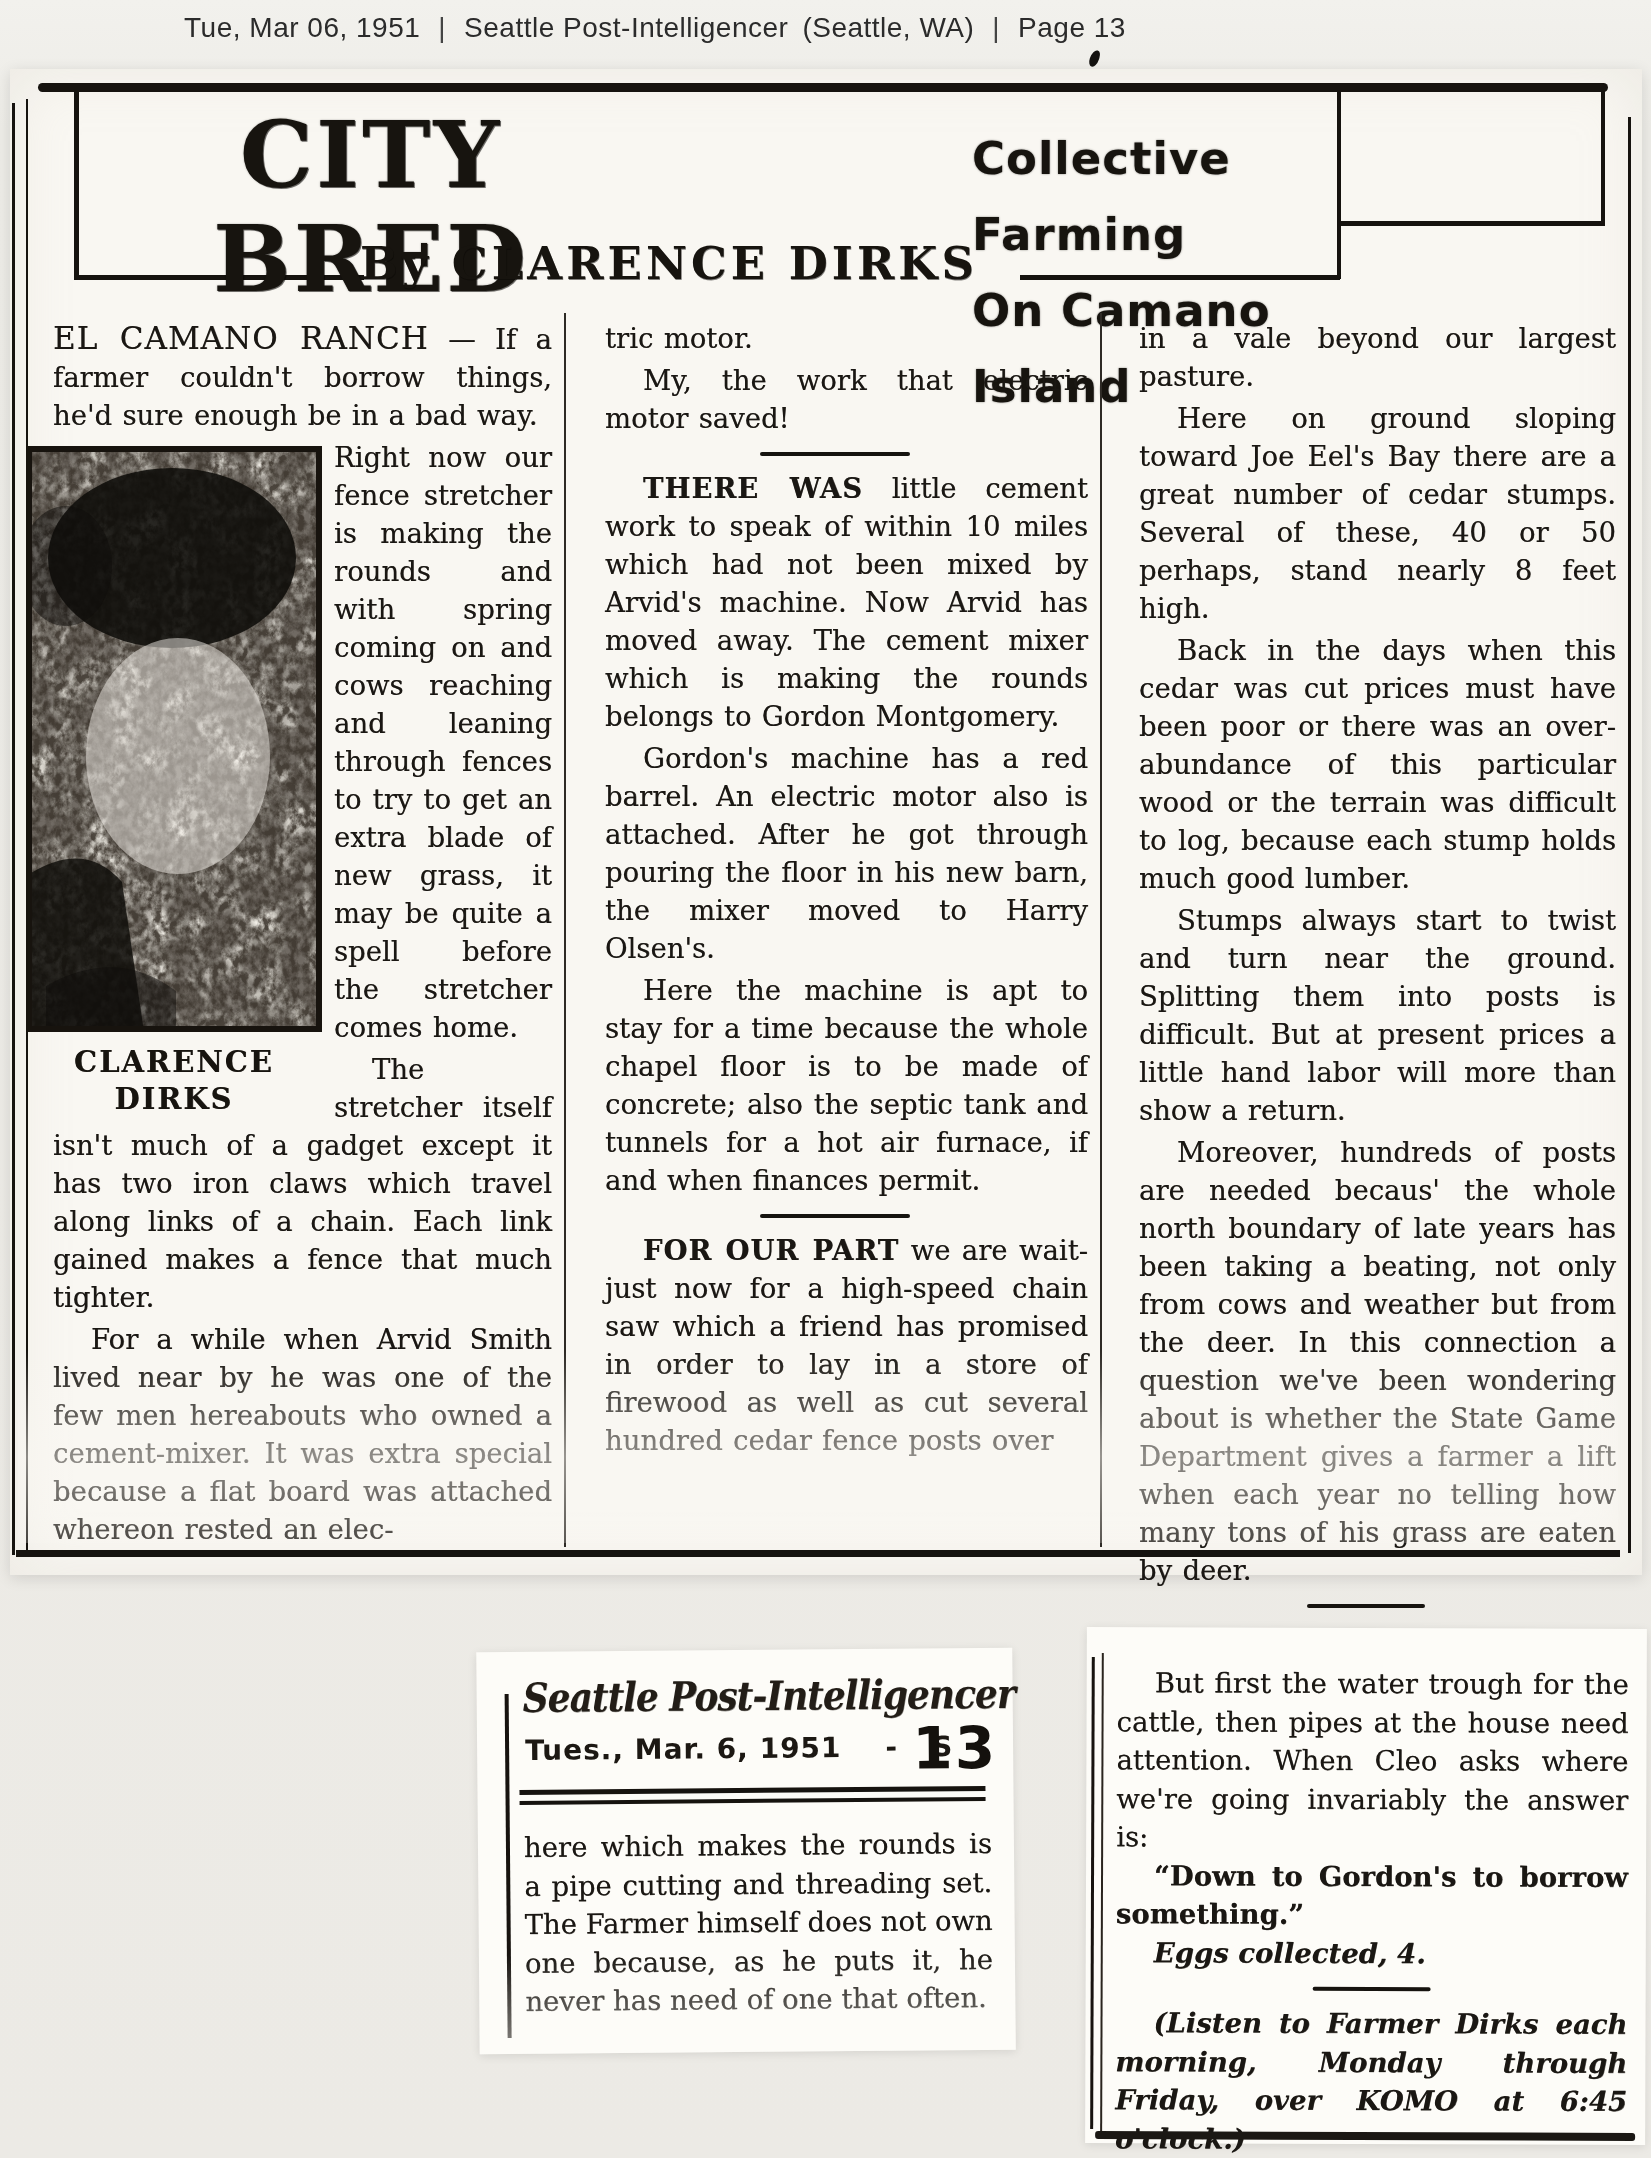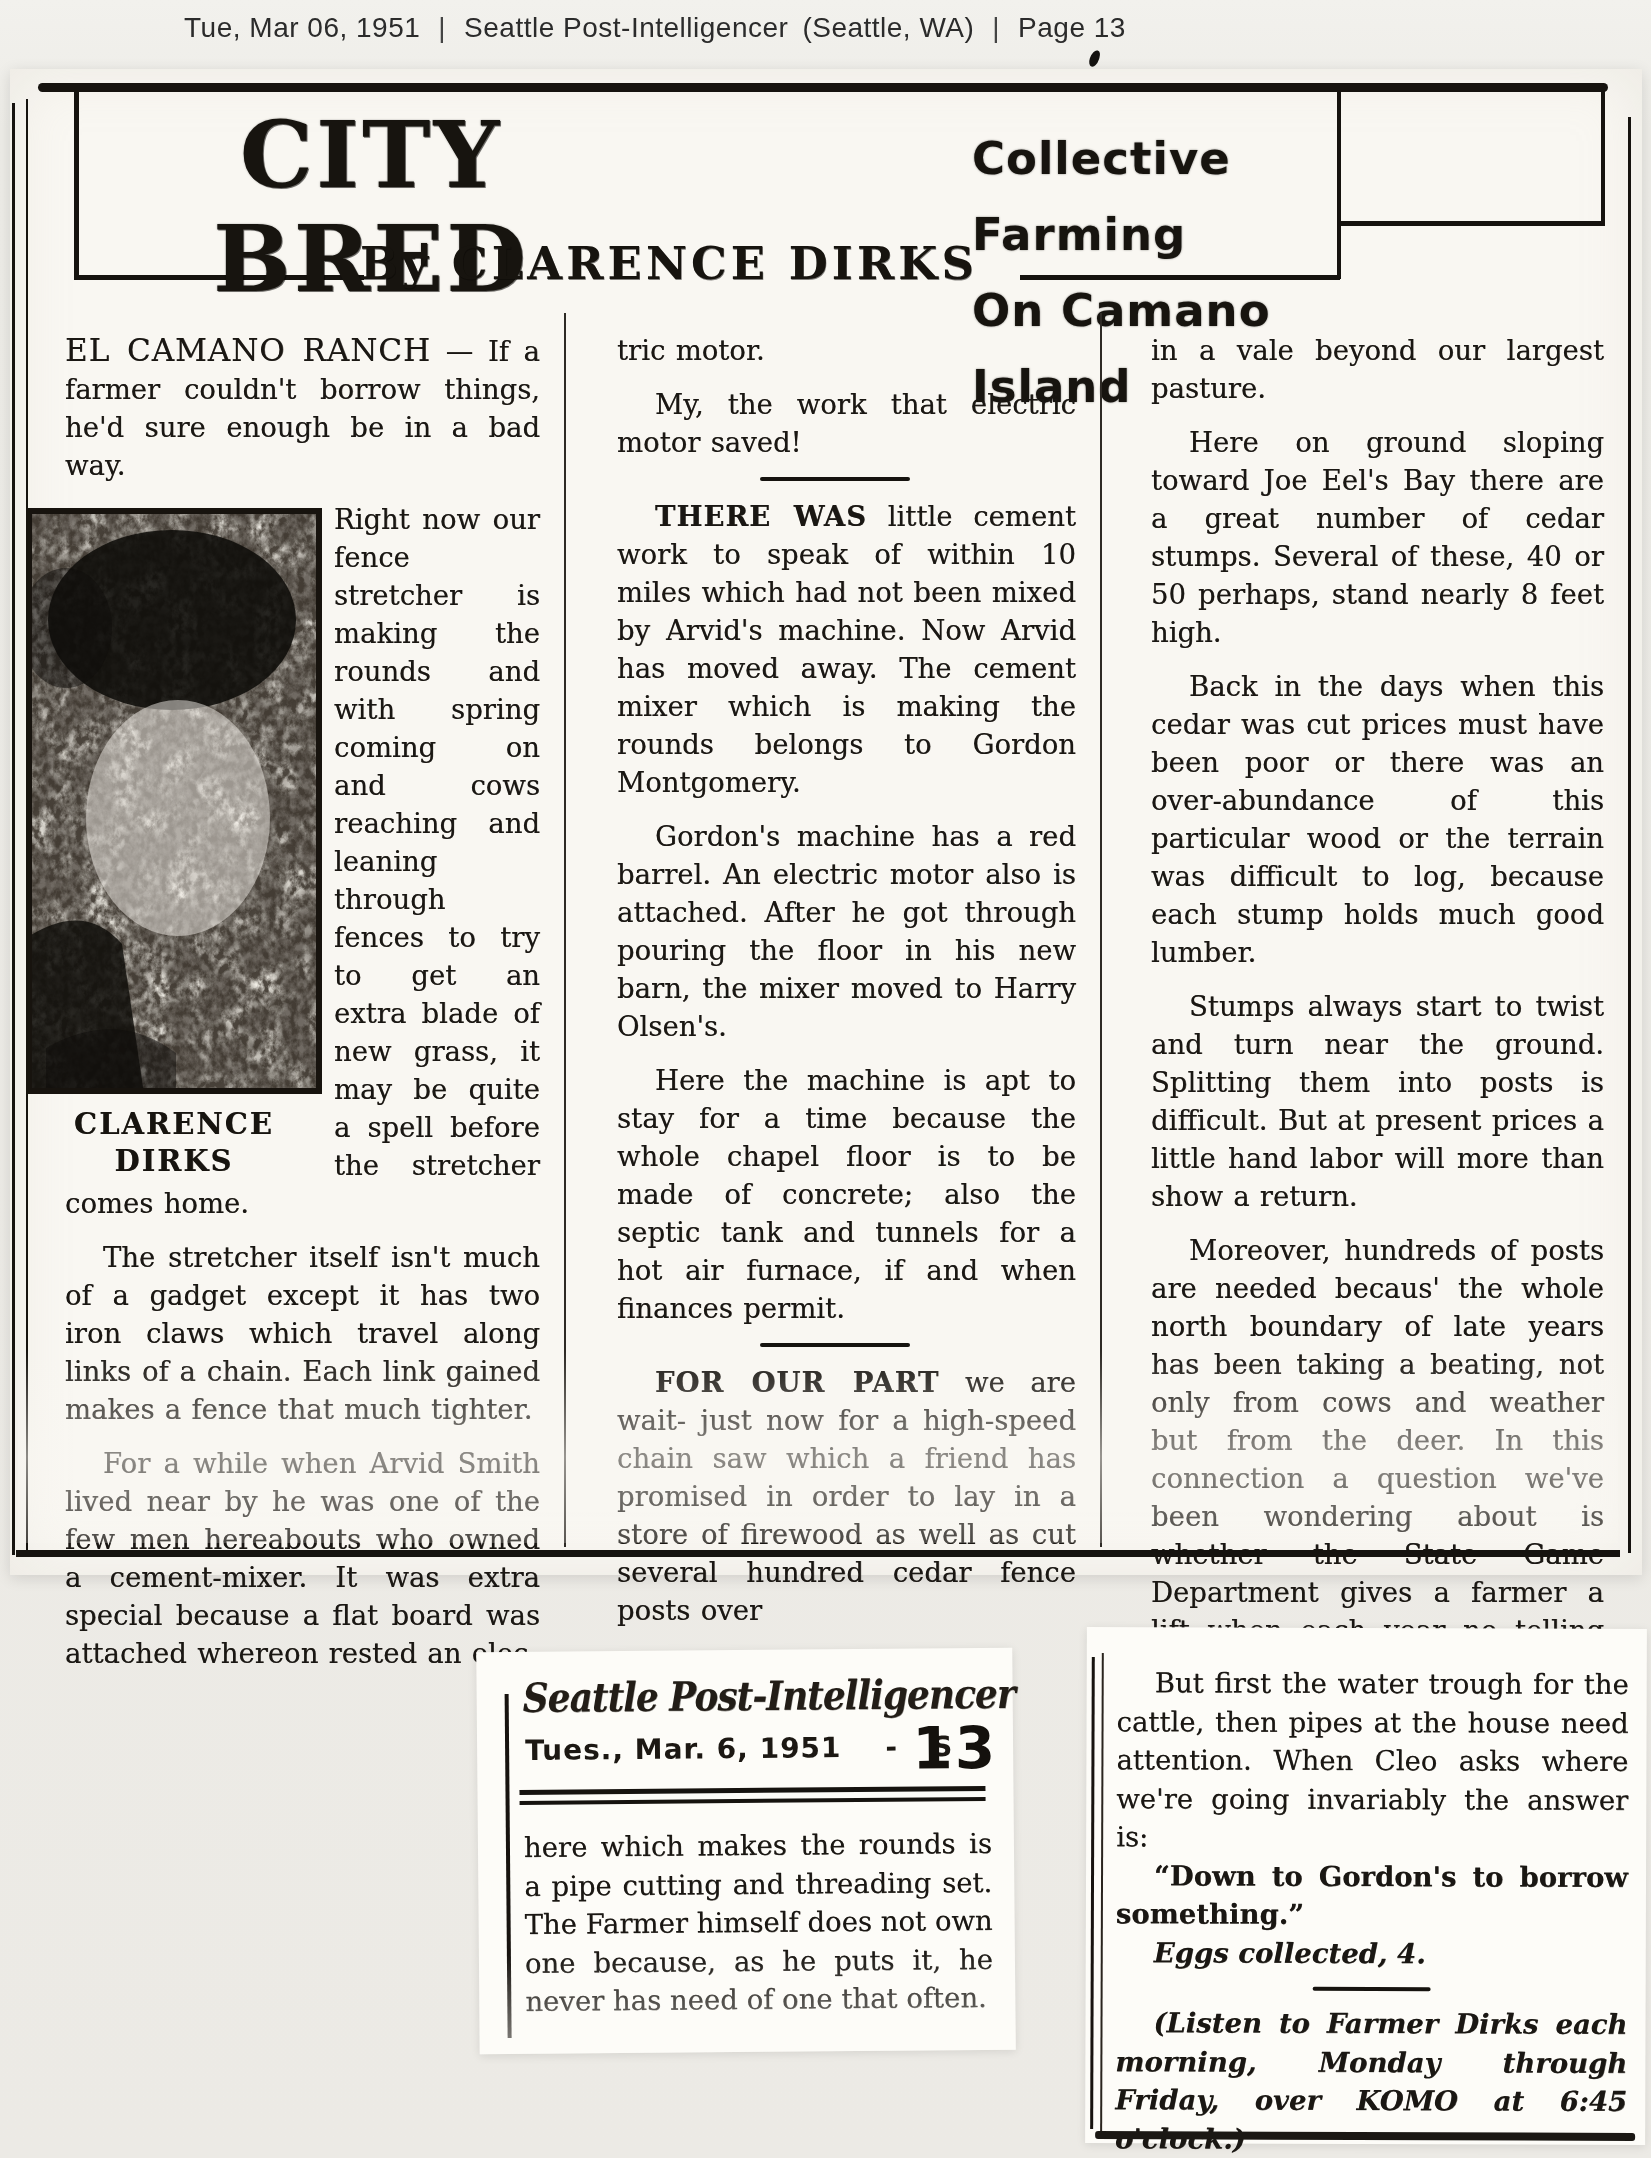--- a/index.html
+++ b/index.html
@@ -68,21 +68,21 @@
   .col{
     position:absolute;top:246px;
     font-size:27.5px;line-height:38px;color:#1a1713;
     text-align:justify;
     text-shadow:0.3px 0.3px 0.5px rgba(25,20,15,.6);
     word-spacing:1.5px;
   }
   .col-1{left:16px;width:530px;}
   .col-2{left:568px;width:514px;}
   .col-3{left:1102px;width:508px;}
-  .col p{margin:16px;text-indent:38px;padding-left:23px;}
+  .col p{margin:4px;text-indent:38px;padding-left:23px;}
   .col p.noindent{text-indent:0;}
   .lead-in{font-size:31px;letter-spacing:1px;}
   strong.kicker{font-weight:bold;letter-spacing:1px;}
   .srule{width:150px;height:4px;background:#16130f;margin:15px auto 13px auto;border-radius:2px;}
   .srule.small{width:118px;}
   p.spread{text-align-last:justify;}
   .gray-strong{color:#46403a;}
 
   figure.photo-fig{float:left;width:296px;margin:8px 12px 2px 0;padding:0;}
   .photo-frame{width:296px;height:586px;display:block;}

